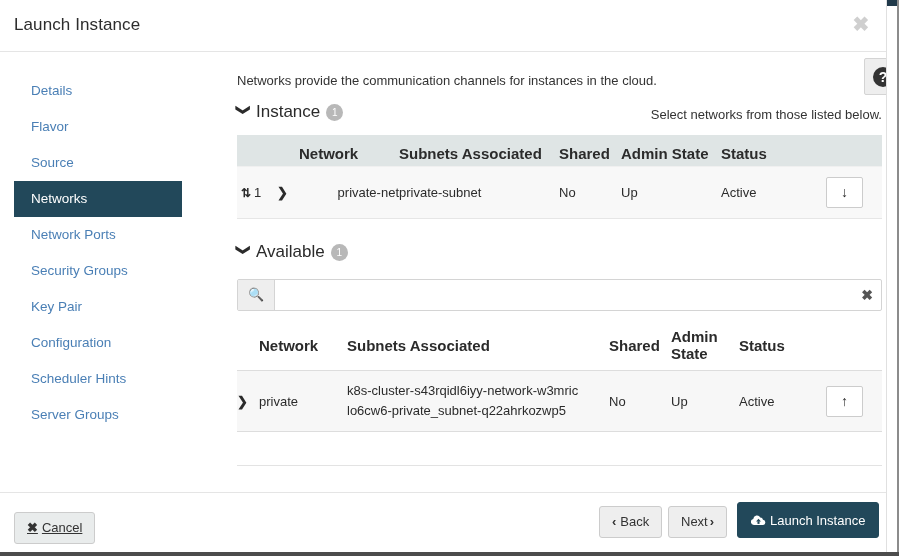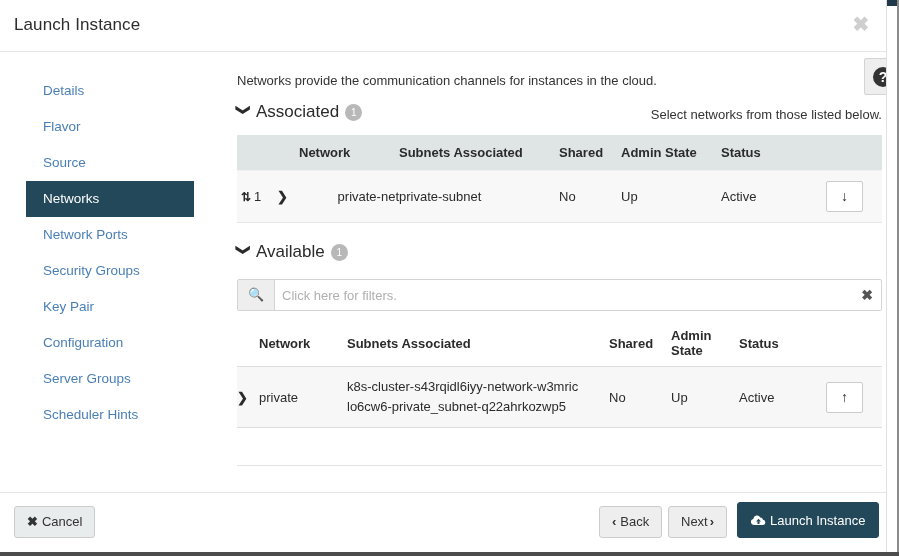--- a/index.html
+++ b/index.html
@@ -53,21 +53,21 @@
     position: absolute;
     top: 53px; left: 0;
     width: 886px;
     height: 438px;
     background: #ffffff;
   }
 
   
   .sidebar {
     position: absolute;
-    left: 12px; top: 0;
+    left: 0; top: 0;
     width: 224px;
     height: 438px;
     padding-top: 20px;
   }
   .side-item {
     display: block;
     height: 36px;
     line-height: 36px;
     padding-left: 31px;
     font-size: 13.5px;
@@ -165,23 +165,23 @@
     left: 0;
     width: 645px;
     border-collapse: collapse;
     font-size: 13px;
     table-layout: fixed;
   }
   table.nt th {
     background: #dfe5e5;
     color: #2b2b2b;
     font-weight: 700;
-    font-size: 13px;
+    font-size: 15px;
     text-align: left;
-    padding: 10px 0 10px 0;
+    padding: 10px 0 4px 0;
     vertical-align: middle;
     border: none;
   }
   table.avail th {
     background: #ffffff;
     padding-top: 8px;
     padding-bottom: 8px;
     vertical-align: middle;
   }
   table.nt td {
@@ -305,21 +305,21 @@
     cursor: pointer;
     font-family: "Liberation Sans", sans-serif;
     border: 1px solid #cccccc;
     background: #e9ecec;
     color: #333333;
     padding: 0 12px;
     height: 32px;
     line-height: 30px;
     white-space: nowrap;
   }
-  .btn-cancel { left: 14px; top: 13px; }
+  .btn-cancel { left: 14px; top: 19px; text-decoration: underline; }
   .btn-back   { left: 599px; top: 13px; background: #eeeeee; }
   .btn-next   { left: 668px; top: 13px; background: #eeeeee; }
   .btn-launch {
     left: 737px; top: 9px;
     height: 36px; line-height: 34px;
     background: #22485a;
     border: 1px solid #22485a;
     color: #ffffff;
     padding: 0 13px;
   }
@@ -367,34 +367,34 @@
 
     <div class="sidebar">
       <div class="side-item">Details</div>
       <div class="side-item">Flavor</div>
       <div class="side-item">Source</div>
       <div class="side-item active">Networks</div>
       <div class="side-item">Network Ports</div>
       <div class="side-item">Security Groups</div>
       <div class="side-item">Key Pair</div>
       <div class="side-item">Configuration</div>
+      <div class="side-item">Scheduler Hints</div>
       <div class="side-item">Server Groups</div>
-      <div class="side-item">Scheduler Hints</div>
     </div>
 
     <div class="content">
 
       <div class="intro-text">Networks provide the communication channels for instances in the cloud.</div>
 
       <div class="help-btn">
         <div class="q-circle">?</div>
       </div>
 
       <div class="section-head" style="top:49px;">
-        <span class="chev-down" style="transform: rotate(90deg) translateX(-1px); margin-right: 5px;">❯</span><span>Associated</span><span class="count-badge">1</span>
+        <span class="chev-down" style="transform: rotate(90deg) translateX(-1px); margin-right: 5px;">❯</span><span>Instance</span><span class="count-badge">1</span>
       </div>
       <div class="hint-right" style="top:54px;">Select networks from those listed below.</div>
 
       <table class="nt alloc" style="top:82px;">
         <thead>
           <tr>
             <th class="c-handle"></th>
             <th class="c-exp"></th>
             <th class="c-net-a">Network</th>
             <th class="c-sub-a">Subnets Associated</th>
@@ -423,21 +423,20 @@
           </tr>
         </tbody>
       </table>
 
       <div class="section-head" style="top:189px;">
         <span class="chev-down" style="transform: rotate(90deg) translateX(-1px); margin-right: 5px;">❯</span><span>Available</span><span class="count-badge">1</span>
       </div>
 
       <div class="filter-wrap" style="top:226px;">
         <div class="filter-icon-box">🔍</div>
-        <input class="filter-input" type="text" placeholder="Click here for filters." style="">
         <span class="filter-clear">✖</span>
       </div>
 
       <table class="nt avail" style="top:267px;">
         <thead>
           <tr>
             <th class="c-exp"></th>
             <th style="width:88px">Network</th>
             <th style="width:262px">Subnets Associated</th>
             <th style="width:62px">Shared</th>

